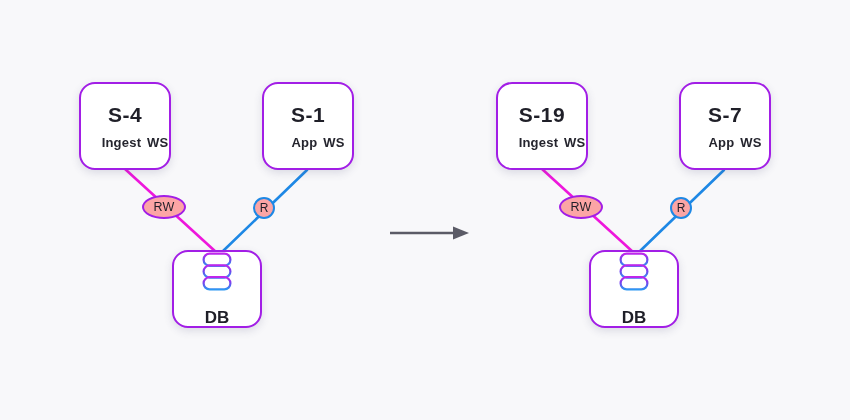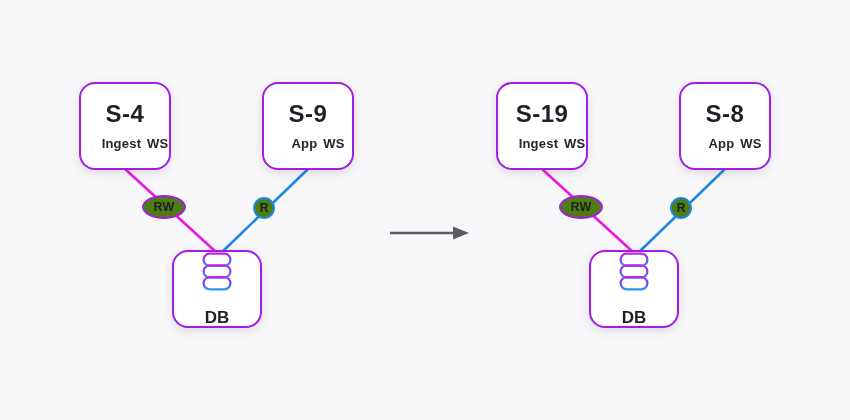--- a/index.html
+++ b/index.html
@@ -24,34 +24,34 @@
     border-radius:16px;
     box-shadow:0 3px 8px rgba(70,70,110,0.16);
     display:flex;flex-direction:column;align-items:center;justify-content:center;
     box-sizing:border-box;
   }
   .node.ingest{left:79px;top:82px;width:92px;height:88px;}
   .node.app{left:262px;top:82px;width:92px;height:88px;}
   .node.db{left:172px;top:250px;width:90px;height:78px;gap:16px;text-align:right;}
 
   .node-title{
-    font-size:24px;font-weight:700;letter-spacing:0.5px;
+    font-size:21px;font-weight:700;letter-spacing:0.5px;
     color:#1F1F28;line-height:1;margin-bottom:11px;text-align:center;
   }
   .node-sub{
     font-size:13px;font-weight:700;color:#25252E;
     letter-spacing:0.2px;word-spacing:2px;line-height:1;margin-left:20px;
   }
   .db-label{font-size:17px;font-weight:700;color:#1F1F28;line-height:1;margin-top:2px;}
 
   .badge{
     position:absolute;
-    background:#4d7c0f;
+    background:#fca5a5;
     display:flex;align-items:center;justify-content:center;
-    font-weight:700;color:#1F1F28;
+    font-weight:400;color:#1F1F28;
     box-sizing:border-box;
   }
   .badge.rw{
     left:142px;top:195px;width:44px;height:24px;
     border:2.5px solid #A21EE6;border-radius:50%;
     font-size:12.5px;letter-spacing:0.3px;
   }
   .badge.r{
     left:253px;top:197px;width:22px;height:22px;
     border:2.5px solid #1E88E5;border-radius:50%;
@@ -80,21 +80,21 @@
       <line x1="125" y1="169" x2="216" y2="252" stroke="#EE17DC" stroke-width="2.6" stroke-linecap="round"></line>
       <line x1="307" y1="170" x2="222" y2="252" stroke="#1E88E5" stroke-width="2.6" stroke-linecap="round"></line>
     </svg>
 
     <div class="node ingest">
       <div class="node-title">S-4</div>
       <div class="node-sub">Ingest WS</div>
     </div>
 
     <div class="node app">
-      <div class="node-title">S-9</div>
+      <div class="node-title">S-1</div>
       <div class="node-sub">App WS</div>
     </div>
 
     <div class="node db">
       <svg width="30" height="39" viewBox="0 0 30 39">
         <rect x="1.6" y="1.6" width="26.8" height="12.2" rx="6.1" fill="none" stroke="url(#dbgrad)" stroke-width="2.2"></rect>
         <rect x="1.6" y="13.4" width="26.8" height="12.2" rx="6.1" fill="none" stroke="url(#dbgrad)" stroke-width="2.2"></rect>
         <rect x="1.6" y="25.2" width="26.8" height="12.2" rx="6.1" fill="none" stroke="url(#dbgrad)" stroke-width="2.2"></rect>
       </svg>
       <div class="db-label">DB</div>
@@ -114,21 +114,21 @@
       <line x1="125" y1="169" x2="216" y2="252" stroke="#EE17DC" stroke-width="2.6" stroke-linecap="round"></line>
       <line x1="307" y1="170" x2="222" y2="252" stroke="#1E88E5" stroke-width="2.6" stroke-linecap="round"></line>
     </svg>
 
     <div class="node ingest">
       <div class="node-title">S-19</div>
       <div class="node-sub">Ingest WS</div>
     </div>
 
     <div class="node app">
-      <div class="node-title">S-8</div>
+      <div class="node-title">S-7</div>
       <div class="node-sub">App WS</div>
     </div>
 
     <div class="node db">
       <svg width="30" height="39" viewBox="0 0 30 39">
         <rect x="1.6" y="1.6" width="26.8" height="12.2" rx="6.1" fill="none" stroke="url(#dbgrad)" stroke-width="2.2"></rect>
         <rect x="1.6" y="13.4" width="26.8" height="12.2" rx="6.1" fill="none" stroke="url(#dbgrad)" stroke-width="2.2"></rect>
         <rect x="1.6" y="25.2" width="26.8" height="12.2" rx="6.1" fill="none" stroke="url(#dbgrad)" stroke-width="2.2"></rect>
       </svg>
       <div class="db-label">DB</div>

